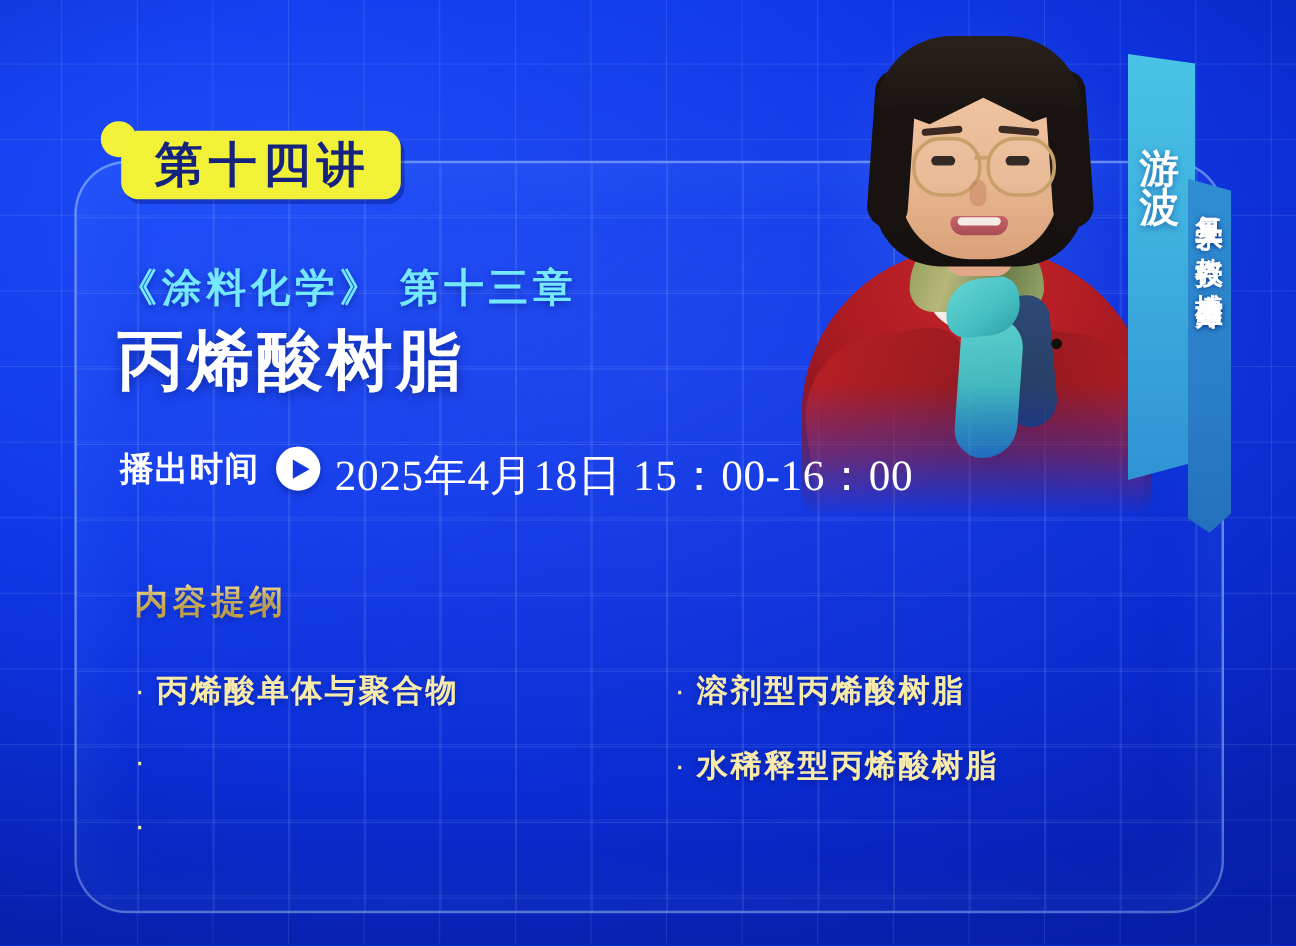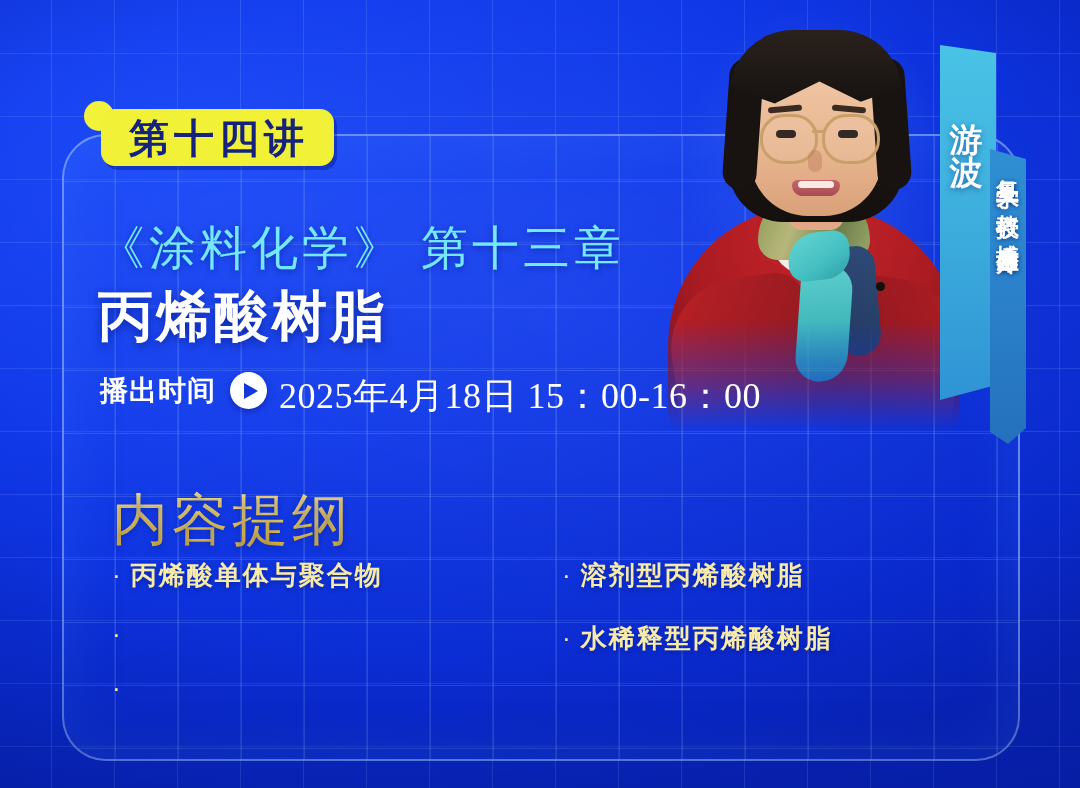--- a/index.html
+++ b/index.html
@@ -39,39 +39,39 @@
      background:#f2f23a;box-shadow:0 0 0 0 rgba(0,0,0,0);}
   #badge{position:absolute;left:17px;top:9px;height:57px;padding:0 25px 0 28px;
      display:flex;align-items:center;border-radius:14px;background:#f1f137;
      box-shadow:3px 4px 0 rgba(6,24,140,.45);}
   #badge .t{font-size:40px;font-weight:bold;color:#15237e;letter-spacing:5px;
      line-height:1;white-space:nowrap;
      font-family:"DejaVu Sans","Liberation Sans",sans-serif;}
 
   
   #headline{position:absolute;left:98px;top:222px;z-index:30;}
-  #subtitle{font-size:47px;font-weight:normal;color:#74e8ff;letter-spacing:4px;
+  #subtitle{font-size:33px;font-weight:bold;color:#74e8ff;letter-spacing:4px;
      line-height:1.1;white-space:nowrap;text-shadow:0 2px 6px rgba(0,20,120,.5);}
   #title{margin-top:14px;font-size:55px;font-weight:bold;color:#ffffff;letter-spacing:3px;
      line-height:1.05;white-space:nowrap;text-shadow:0 3px 10px rgba(0,18,110,.55);}
 
   
   #airtime{position:absolute;left:100px;top:372px;display:flex;align-items:flex-start;z-index:30;}
   #airtime .lab{font-size:28px;font-weight:bold;color:#fff;letter-spacing:1px;white-space:nowrap;}
   #play-icon{width:37px;height:37px;border-radius:50%;background:#fff;margin:0 12px 0 14px;
      display:flex;align-items:center;justify-content:center;flex:0 0 auto;
      box-shadow:0 2px 6px rgba(0,15,100,.45);}
   #play-icon i{display:block;width:0;height:0;margin-left:5px;
      border-left:14px solid #1437dd;border-top:8.5px solid transparent;border-bottom:8.5px solid transparent;}
   #air-date{font-size:36px;color:#fff;letter-spacing:.5px;white-space:nowrap;
      font-family:Liberation Serif, serif;}
 
   
   #outline-title{position:absolute;left:112px;top:483px;z-index:30;
-     font-size:56px;font-weight:normal;letter-spacing:4px;white-space:nowrap;
+     font-size:28px;font-weight:bold;letter-spacing:4px;white-space:nowrap;
      color:#f0cf55;
      background:linear-gradient(180deg,#fbe79a 0%,#f0cc51 55%,#e0ad2a 100%);
      -webkit-background-clip:text;background-clip:text;-webkit-text-fill-color:transparent;
      text-shadow:0 2px 6px rgba(0,20,110,.35);}
 
   #outline-cols{position:absolute;left:112px;top:558px;width:800px;z-index:30;
      display:flex;gap:20px;}
   .col{display:flex;flex-direction:column;}
   .col.left{width:430px;}
   .col.right{width:350px;}

